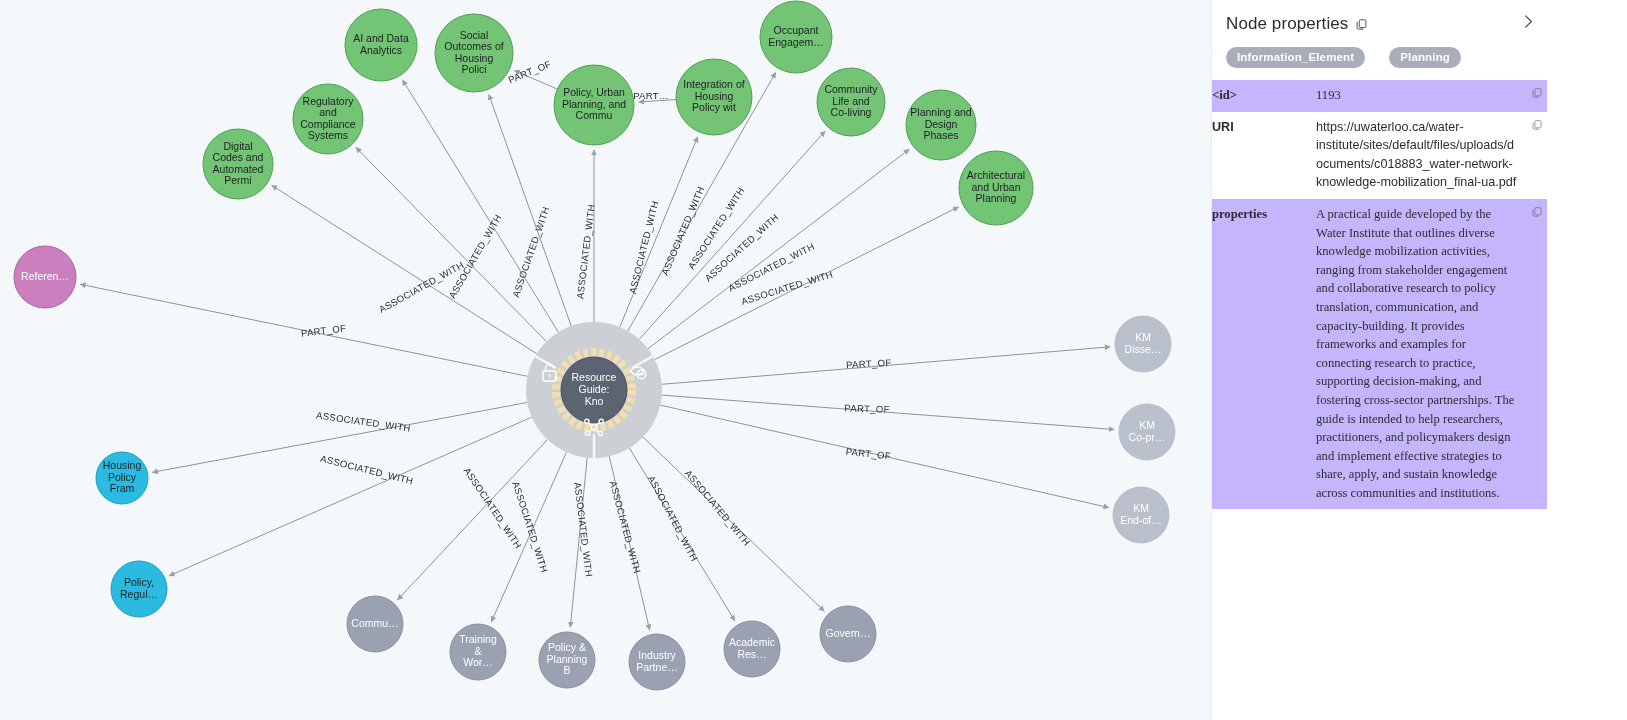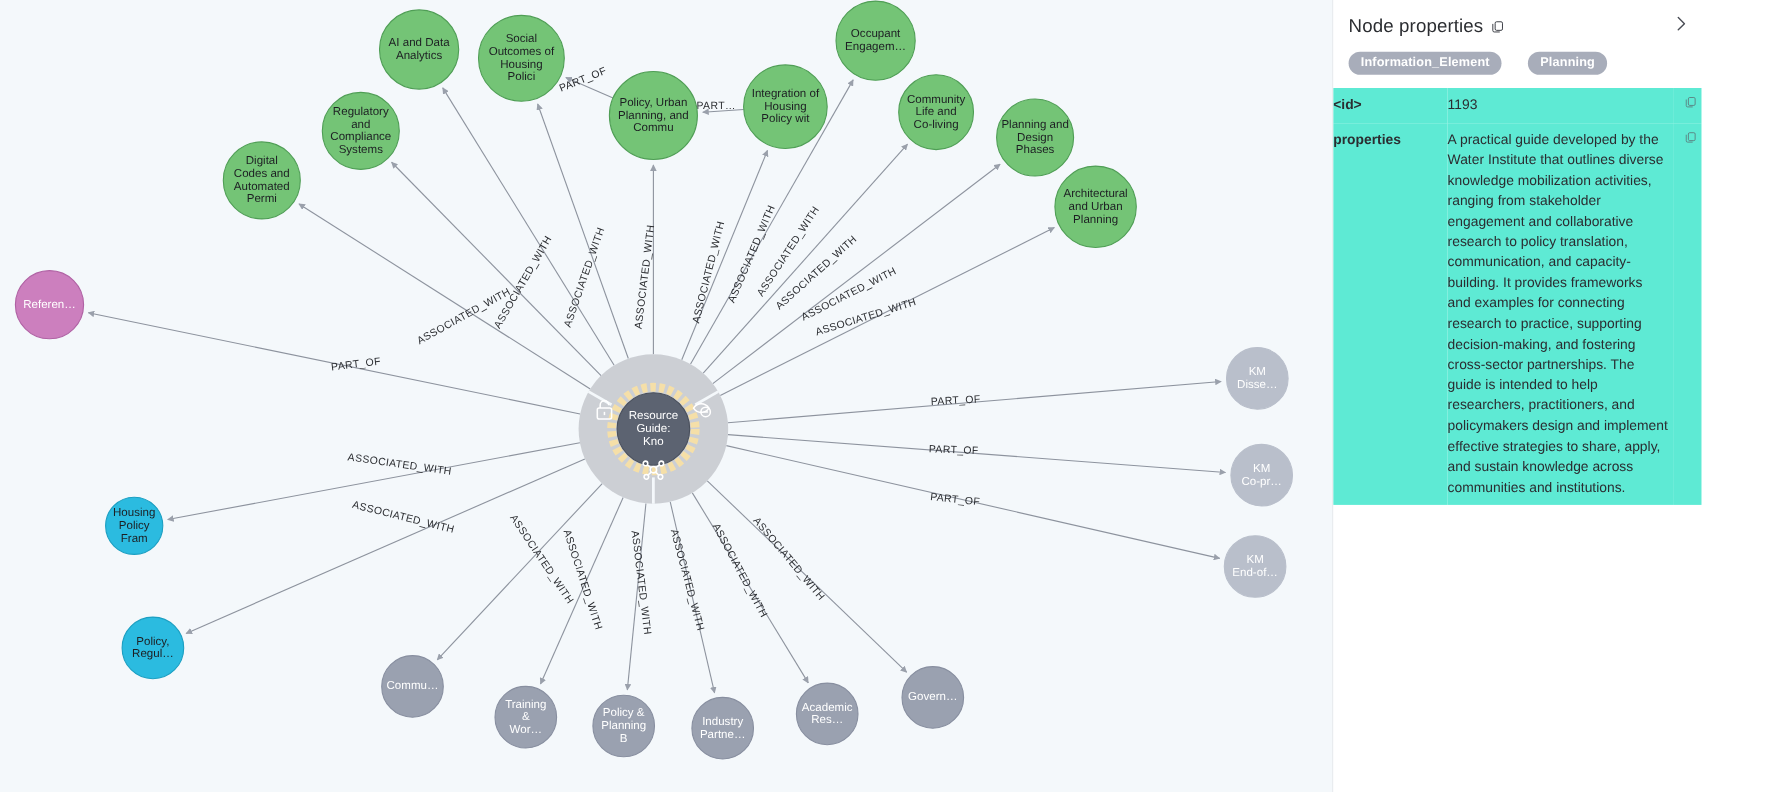--- a/index.html
+++ b/index.html
@@ -77,21 +77,21 @@
     background: #a8adba; color: #ffffff;
     border-radius: 11px;
     font-size: 11.5px; font-weight: bold;
     padding: 4px 11px 5px 11px;
     letter-spacing: .15px;
     cursor: pointer;
     white-space: nowrap;
   }
 
   table.props { width: 100%; border-collapse: collapse; table-layout: fixed; }
-  table.props tr.alt { background: #5eead4; }
+  table.props tr.alt { background: #c4b5fd; font-family: Liberation Serif, serif; }
   table.props td {
     vertical-align: top;
     padding: 6px 4px 7px 0;
     font-size: 12.6px;
     line-height: 18.6px;
     color: #2b2d31;
   }
   td.k { width: 104px; padding-left: 14px; font-weight: bold; word-wrap: break-word; }
   td.v { padding-right: 4px; word-wrap: break-word; overflow-wrap: anywhere; }
   td.c { width: 26px; padding-right: 8px; text-align: right; }
@@ -345,20 +345,28 @@
       <table class="props">
         <tbody id="props-body">
             <tr class="alt">
               <td class="k">&lt;id&gt;</td>
               <td class="v">1193</td>
               <td class="c"><span class="row-copy"><svg width="12" height="12" viewBox="0 0 16 16">
                     <rect x="5.2" y="2.2" width="8.2" height="9.6" rx="1.6" fill="none" stroke="#5a5d64" stroke-width="1.1"></rect>
                     <path d="M10.4 13.6 H4.2 A1.6 1.6 0 0 1 2.6 12 V4.6" fill="none" stroke="#5a5d64" stroke-width="1.1"></path>
                   </svg></span></td>
             </tr>
+            <tr>
+              <td class="k">URI</td>
+              <td class="v">https://uwaterloo.ca/water-institute/sites/default/files/uploads/documents/c018883_water-network-knowledge-mobilization_final-ua.pdf</td>
+              <td class="c"><span class="row-copy"><svg width="12" height="12" viewBox="0 0 16 16">
+                    <rect x="5.2" y="2.2" width="8.2" height="9.6" rx="1.6" fill="none" stroke="#5a5d64" stroke-width="1.1"></rect>
+                    <path d="M10.4 13.6 H4.2 A1.6 1.6 0 0 1 2.6 12 V4.6" fill="none" stroke="#5a5d64" stroke-width="1.1"></path>
+                  </svg></span></td>
+            </tr>
             <tr class="alt">
               <td class="k">properties</td>
               <td class="v">A practical guide developed by the Water Institute that outlines diverse knowledge mobilization activities, ranging from stakeholder engagement and collaborative research to policy translation, communication, and capacity-building. It provides frameworks and examples for connecting research to practice, supporting decision-making, and fostering cross-sector partnerships. The guide is intended to help researchers, practitioners, and policymakers design and implement effective strategies to share, apply, and sustain knowledge across communities and institutions.</td>
               <td class="c"><span class="row-copy"><svg width="12" height="12" viewBox="0 0 16 16">
                     <rect x="5.2" y="2.2" width="8.2" height="9.6" rx="1.6" fill="none" stroke="#5a5d64" stroke-width="1.1"></rect>
                     <path d="M10.4 13.6 H4.2 A1.6 1.6 0 0 1 2.6 12 V4.6" fill="none" stroke="#5a5d64" stroke-width="1.1"></path>
                   </svg></span></td>
             </tr>
           </tbody>
       </table>

